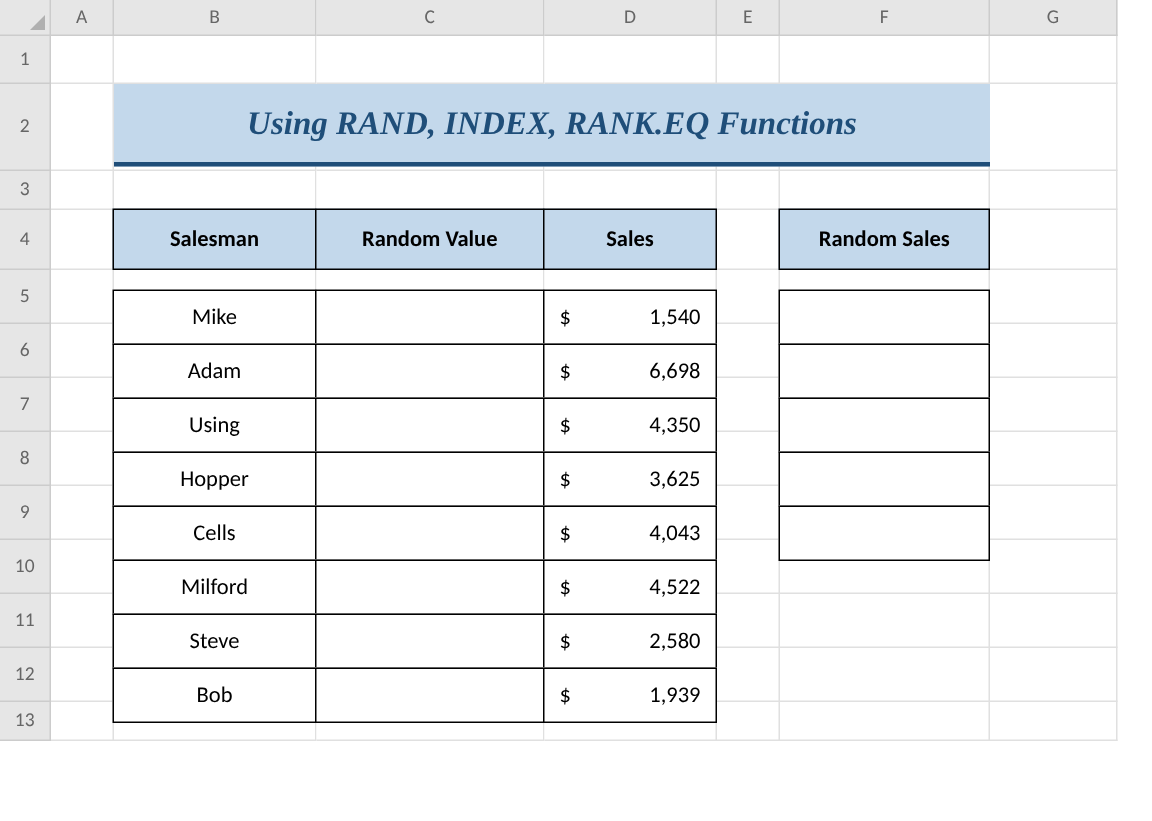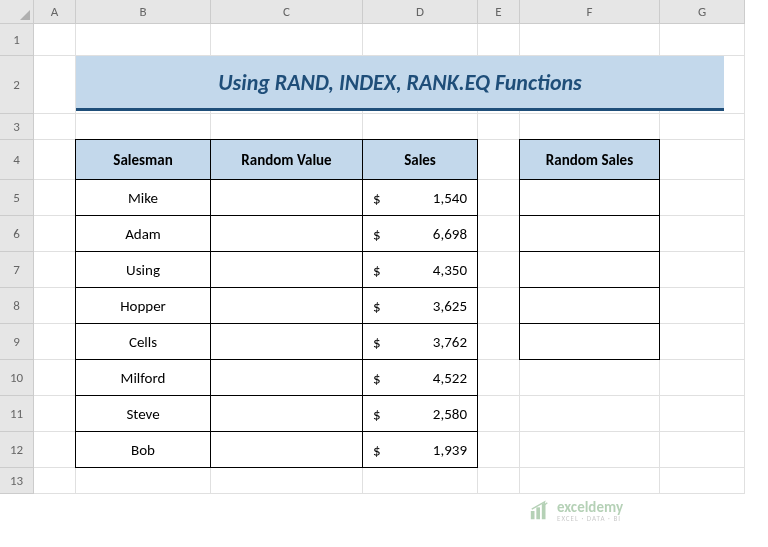--- a/index.html
+++ b/index.html
@@ -102,20 +102,21 @@
   z-index: 5;
 }
 .tbl-cell {
   background: #fff;
   font-size: 15px;
   display: flex;
   align-items: center;
   border: 1px solid #000;
   position: absolute;
   z-index: 5;
+  margin-top: 14px;
 }
 .tbl-cell.center { justify-content: center; }
 .tbl-cell.money { justify-content: space-between; padding: 0 10px; }
 .watermark {
   position: absolute;
   right: 145px;
   bottom: 25px;
   opacity: 0.35;
   display: flex;
   align-items: center;
@@ -271,21 +272,21 @@
         <div class="cell" style="width: 42px; height: 26px;"></div>
         <div class="cell" style="width: 135px; height: 26px;"></div>
         <div class="cell" style="width: 152px; height: 26px;"></div>
         <div class="cell" style="width: 115px; height: 26px;"></div>
         <div class="cell" style="width: 42px; height: 26px;"></div>
         <div class="cell" style="width: 140px; height: 26px;"></div>
         <div class="cell" style="width: 85px; height: 26px;"></div>
       </div>
     </div>
   <div id="overlay">
-      <div class="title-band" style="left: 76px; top: 56px; width: 648px; height: 55px;">Using RAND, INDEX, RANK.EQ Functions</div>
+      <div class="title-band" style="left: 76px; top: 56px; width: 584px; height: 55px; font-family: Liberation Serif, serif;">Using RAND, INDEX, RANK.EQ Functions</div>
       <div class="tbl-header" style="left: 75px; top: 139px; width: 136px; height: 41px;">Salesman</div>
       <div class="tbl-header" style="left: 210px; top: 139px; width: 153px; height: 41px;">Random Value</div>
       <div class="tbl-header" style="left: 362px; top: 139px; width: 116px; height: 41px;">Sales</div>
       <div class="tbl-header" style="left: 519px; top: 139px; width: 141px; height: 41px;">Random Sales</div>
       <div class="tbl-cell center" style="left: 75px; top: 179px; width: 136px; height: 37px;">Mike</div>
       <div class="tbl-cell center" style="left: 210px; top: 179px; width: 153px; height: 37px;"></div>
       <div class="tbl-cell money" style="left: 362px; top: 179px; width: 116px; height: 37px;">
         <span>$</span>
         <span>1,540</span>
       </div>
@@ -304,21 +305,21 @@
       <div class="tbl-cell center" style="left: 75px; top: 287px; width: 136px; height: 37px;">Hopper</div>
       <div class="tbl-cell center" style="left: 210px; top: 287px; width: 153px; height: 37px;"></div>
       <div class="tbl-cell money" style="left: 362px; top: 287px; width: 116px; height: 37px;">
         <span>$</span>
         <span>3,625</span>
       </div>
       <div class="tbl-cell center" style="left: 75px; top: 323px; width: 136px; height: 37px;">Cells</div>
       <div class="tbl-cell center" style="left: 210px; top: 323px; width: 153px; height: 37px;"></div>
       <div class="tbl-cell money" style="left: 362px; top: 323px; width: 116px; height: 37px;">
         <span>$</span>
-        <span>3,762</span>
+        <span>4,043</span>
       </div>
       <div class="tbl-cell center" style="left: 75px; top: 359px; width: 136px; height: 37px;">Milford</div>
       <div class="tbl-cell center" style="left: 210px; top: 359px; width: 153px; height: 37px;"></div>
       <div class="tbl-cell money" style="left: 362px; top: 359px; width: 116px; height: 37px;">
         <span>$</span>
         <span>4,522</span>
       </div>
       <div class="tbl-cell center" style="left: 75px; top: 395px; width: 136px; height: 37px;">Steve</div>
       <div class="tbl-cell center" style="left: 210px; top: 395px; width: 153px; height: 37px;"></div>
       <div class="tbl-cell money" style="left: 362px; top: 395px; width: 116px; height: 37px;">
@@ -330,25 +331,13 @@
       <div class="tbl-cell money" style="left: 362px; top: 431px; width: 116px; height: 37px;">
         <span>$</span>
         <span>1,939</span>
       </div>
       <div class="tbl-cell center" style="left: 519px; top: 179px; width: 141px; height: 37px;"></div>
       <div class="tbl-cell center" style="left: 519px; top: 215px; width: 141px; height: 37px;"></div>
       <div class="tbl-cell center" style="left: 519px; top: 251px; width: 141px; height: 37px;"></div>
       <div class="tbl-cell center" style="left: 519px; top: 287px; width: 141px; height: 37px;"></div>
       <div class="tbl-cell center" style="left: 519px; top: 323px; width: 141px; height: 37px;"></div>
     </div>
-  <div class="watermark">
-    <svg class="wm-icon" viewBox="0 0 24 24">
-      <rect x="2" y="12" width="4" height="9" fill="#2e7d32"></rect>
-      <rect x="8" y="8" width="4" height="13" fill="#2e7d32"></rect>
-      <rect x="14" y="4" width="4" height="17" fill="#2e7d32"></rect>
-      <path d="M3 10 L17 2 L16 6 L20 3" stroke="#2e7d32" stroke-width="1.5" fill="none"></path>
-    </svg>
-    <div class="wm-text">
-      <span class="wm-main">exceldemy</span>
-      <span class="wm-sub">EXCEL · DATA · BI</span>
-    </div>
-  </div>
 </div>
 
 </body></html>

